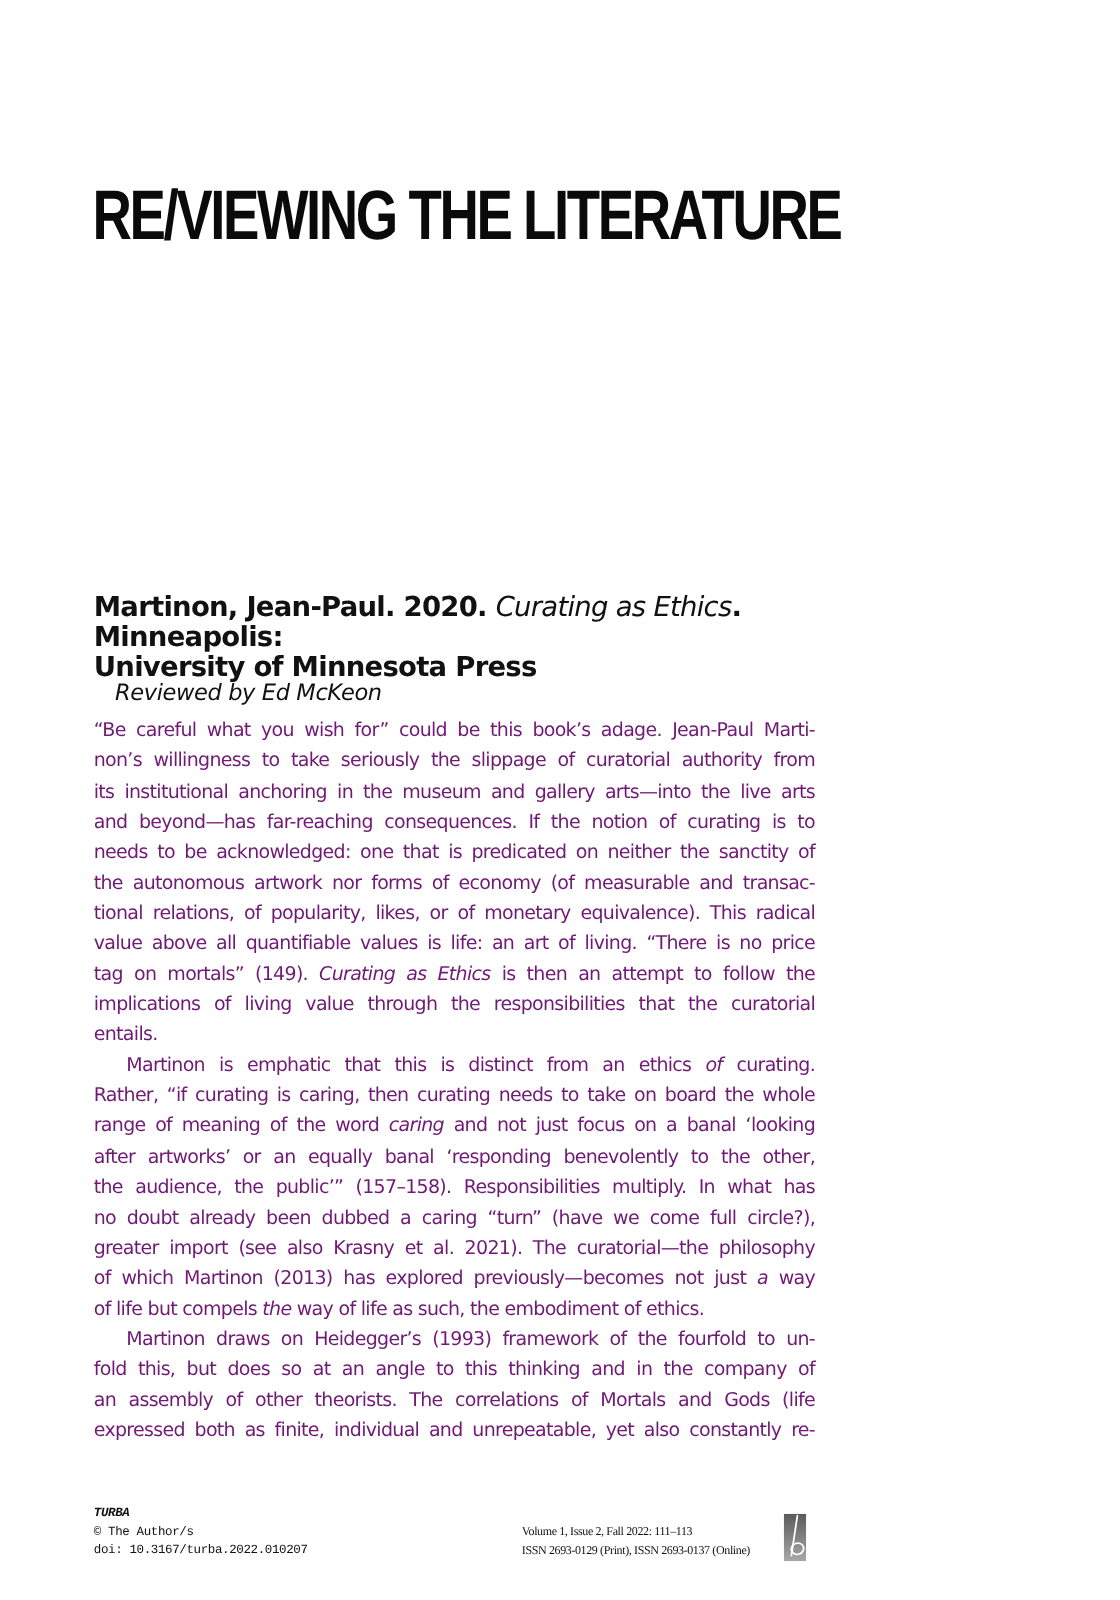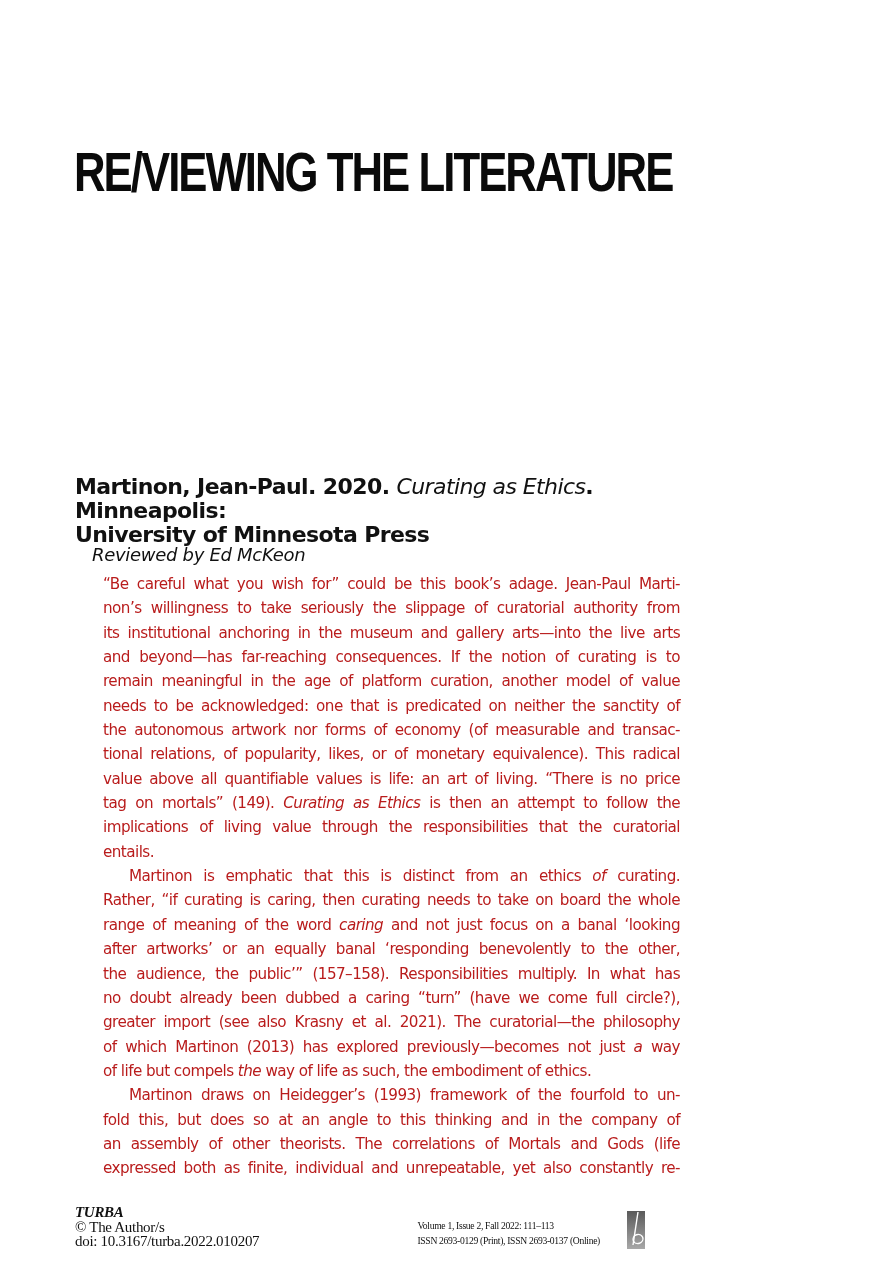--- a/index.html
+++ b/index.html
@@ -58,22 +58,21 @@
     }
     .body-text {
       position: absolute;
       left: 75px;
       top: 572px;
       width: 577px;
       font-family: "DejaVu Sans", sans-serif;
       font-size: 15.2px;
       line-height: 24.35px;
       letter-spacing: -0.55px;
-      color: #b91c1c;
-      margin-left: 28px;
+      color: #701a75;
     }
     .body-text .line {
       display: block;
       text-align: justify;
       text-align-last: justify;
       white-space: nowrap;
       overflow: visible;
       height: 24.35px;
     }
     .body-text .line.last {
@@ -81,22 +80,22 @@
     }
     .body-text .line.indent {
       padding-left: 26px;
     }
     .body-text i { font-style: italic; }
 
     .footer-left {
       position: absolute;
       left: 75px;
       top: 1205px;
-      font-family: Liberation Serif, serif;
-      font-size: 15px;
+      font-family: Liberation Mono, monospace;
+      font-size: 10px;
       line-height: 14.5px;
       letter-spacing: -0.3px;
       color: #111;
     }
     .footer-left .journal { font-style: italic; font-weight: bold; }
     .footer-right {
       position: absolute;
       right: 296px;
       top: 1219px;
       text-align: left;
@@ -125,21 +124,20 @@
   <span>University of Minnesota Press</span>
 </p>
 
 <p class="reviewer">Reviewed by Ed McKeon</p>
 
 <div class="body-text" id="body-text">
     <span class="line"><span>“Be careful what you wish for” could be this book’s adage. Jean-Paul Marti-</span></span>
     <span class="line"><span>non’s willingness to take seriously the slippage of curatorial authority from</span></span>
     <span class="line"><span>its institutional anchoring in the museum and gallery arts—into the live arts</span></span>
     <span class="line"><span>and beyond—has far-reaching consequences. If the notion of curating is to</span></span>
-    <span class="line"><span>remain meaningful in the age of platform curation, another model of value</span></span>
     <span class="line"><span>needs to be acknowledged: one that is predicated on neither the sanctity of</span></span>
     <span class="line"><span>the autonomous artwork nor forms of economy (of measurable and transac-</span></span>
     <span class="line"><span>tional relations, of popularity, likes, or of monetary equivalence). This radical</span></span>
     <span class="line"><span>value above all quantifiable values is life: an art of living. “There is no price</span></span>
     <span class="line"><span>tag on mortals” (149). </span><i>Curating as Ethics</i><span> is then an attempt to follow the</span></span>
     <span class="line"><span>implications of living value through the responsibilities that the curatorial</span></span>
     <span class="line last"><span>entails.</span></span>
     <span class="line indent"><span>Martinon is emphatic that this is distinct from an ethics </span><i>of</i><span> curating.</span></span>
     <span class="line"><span>Rather, “if curating is caring, then curating needs to take on board the whole</span></span>
     <span class="line"><span>range of meaning of the word </span><i>caring</i><span> and not just focus on a banal ‘looking</span></span>

